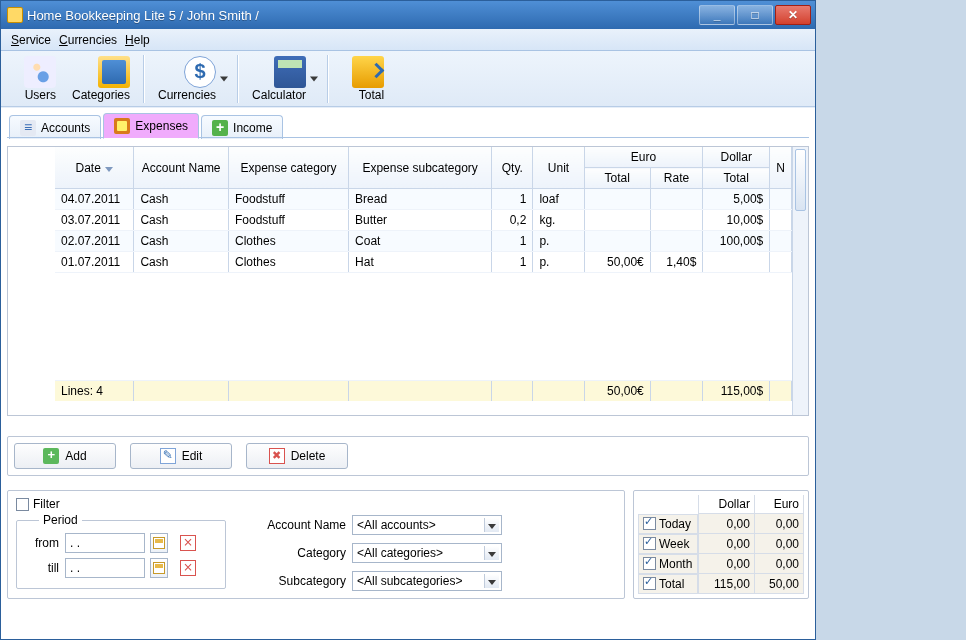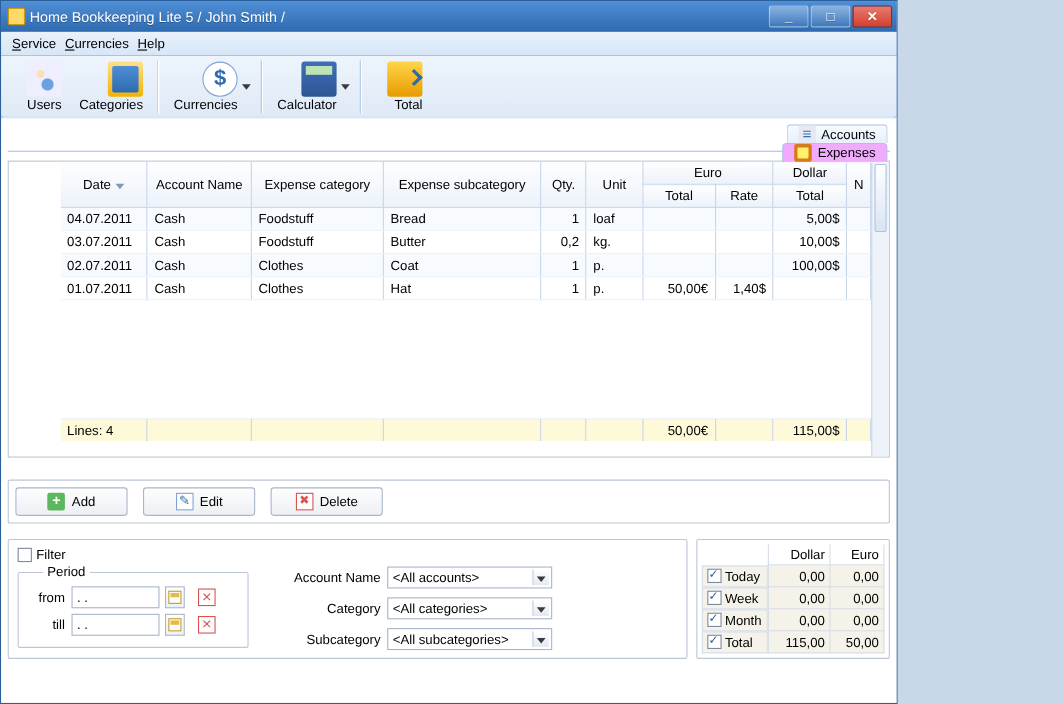--- a/index.html
+++ b/index.html
@@ -82,21 +82,21 @@
   }
   
   .content {
     padding: 4px 6px 6px 6px;
     background: #fff;
     height: calc(100% - 28px - 22px - 56px);
     display:flex; flex-direction:column;
     border-top: 1px solid #e6eef8;
   }
   
-  .tab-row { display:flex; align-items:flex-end; height: 26px; padding-left: 2px; flex-direction: column; }
+  .tab-row { display:flex; align-items:flex-end; height: 26px; padding-left: 2px; }
   .tab {
     display:flex; align-items:center; gap:5px;
     height: 24px; padding: 0 10px;
     border:1px solid #a9c3e3; border-bottom:none;
     background: linear-gradient(#f7fbff,#e7eff9);
     border-top-left-radius: 4px; border-top-right-radius:4px;
     margin-right: 2px; position:relative; top:1px;
     color:#000;
   }
   .tab.active {

